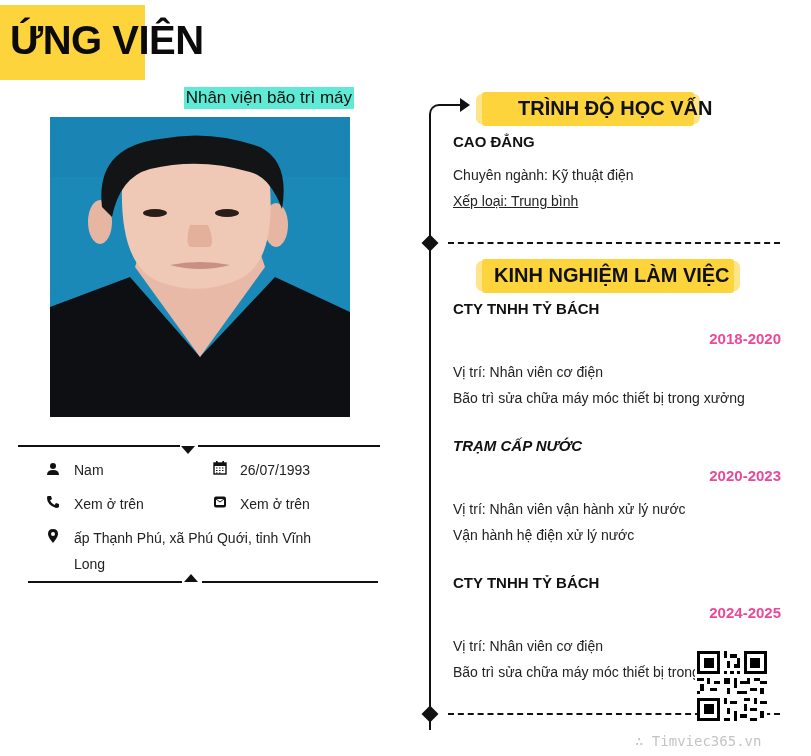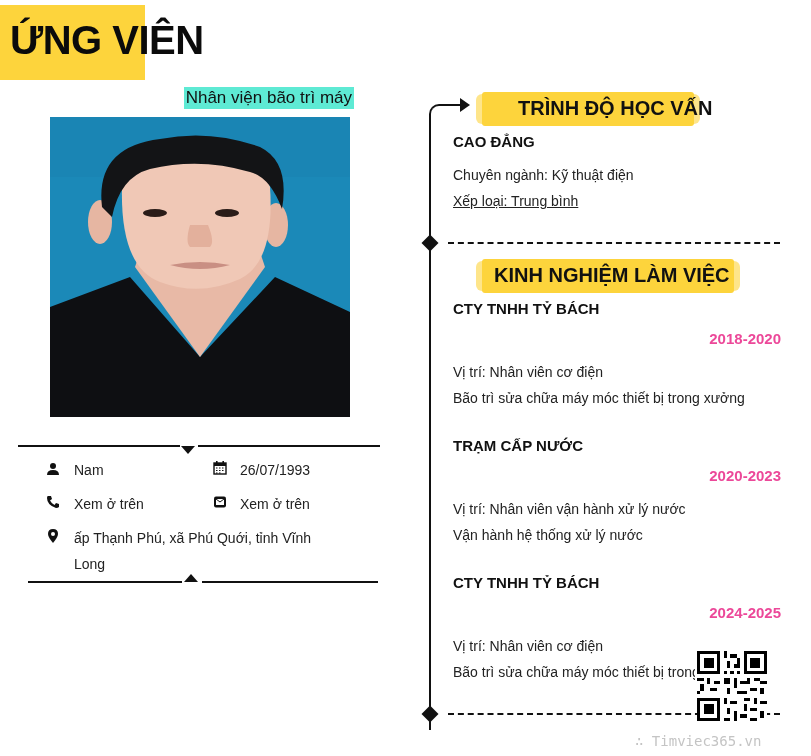--- a/index.html
+++ b/index.html
@@ -131,24 +131,24 @@
 <div class="dash-line" style="left:448px; top:242px; width:332px;"></div>
 
 <div class="brush" style="left:482px; top:259px; width:252px; height:34px;"></div>
 <div class="section-title" style="left:480px; top:262px;">KINH NGHIỆM LÀM VIỆC</div>
 
 <div class="block-title" style="top:300px;">CTY TNHH TỶ BÁCH</div>
 <div class="block-date" style="top:330px;">2018-2020</div>
 <div class="block-text" style="top:364px;">Vị trí: Nhân viên cơ điện</div>
 <div class="block-text" style="top:390px;">Bão trì sửa chữa máy móc thiết bị trong xưởng</div>
 
-<div class="block-title" style="top:437px;">TRẠM CẤP NƯỚC</div>
+<div class="block-title" style="top:437px;font-style:italic;">TRẠM CẤP NƯỚC</div>
 <div class="block-date" style="top:467px;">2020-2023</div>
 <div class="block-text" style="top:501px;">Vị trí: Nhân viên vận hành xử lý nước</div>
-<div class="block-text" style="top:527px;">Vận hành hệ thống xử lý nước</div>
+<div class="block-text" style="top:527px;">Vận hành hệ điện xử lý nước</div>
 
 <div class="block-title" style="top:574px;">CTY TNHH TỶ BÁCH</div>
 <div class="block-date" style="top:604px;">2024-2025</div>
 <div class="block-text" style="top:638px;">Vị trí: Nhân viên cơ điện</div>
 <div class="block-text" style="top:664px; width:242px; overflow:hidden;">Bão trì sửa chữa máy móc thiết bị trong xưởng</div>
 
 <div class="diamond" style="left:424px; top:708px;"></div>
 <div class="dash-line" style="left:448px; top:713px; width:332px;"></div>
 
 <svg class="qr" viewBox="0 0 21 21" shape-rendering="crispEdges">

